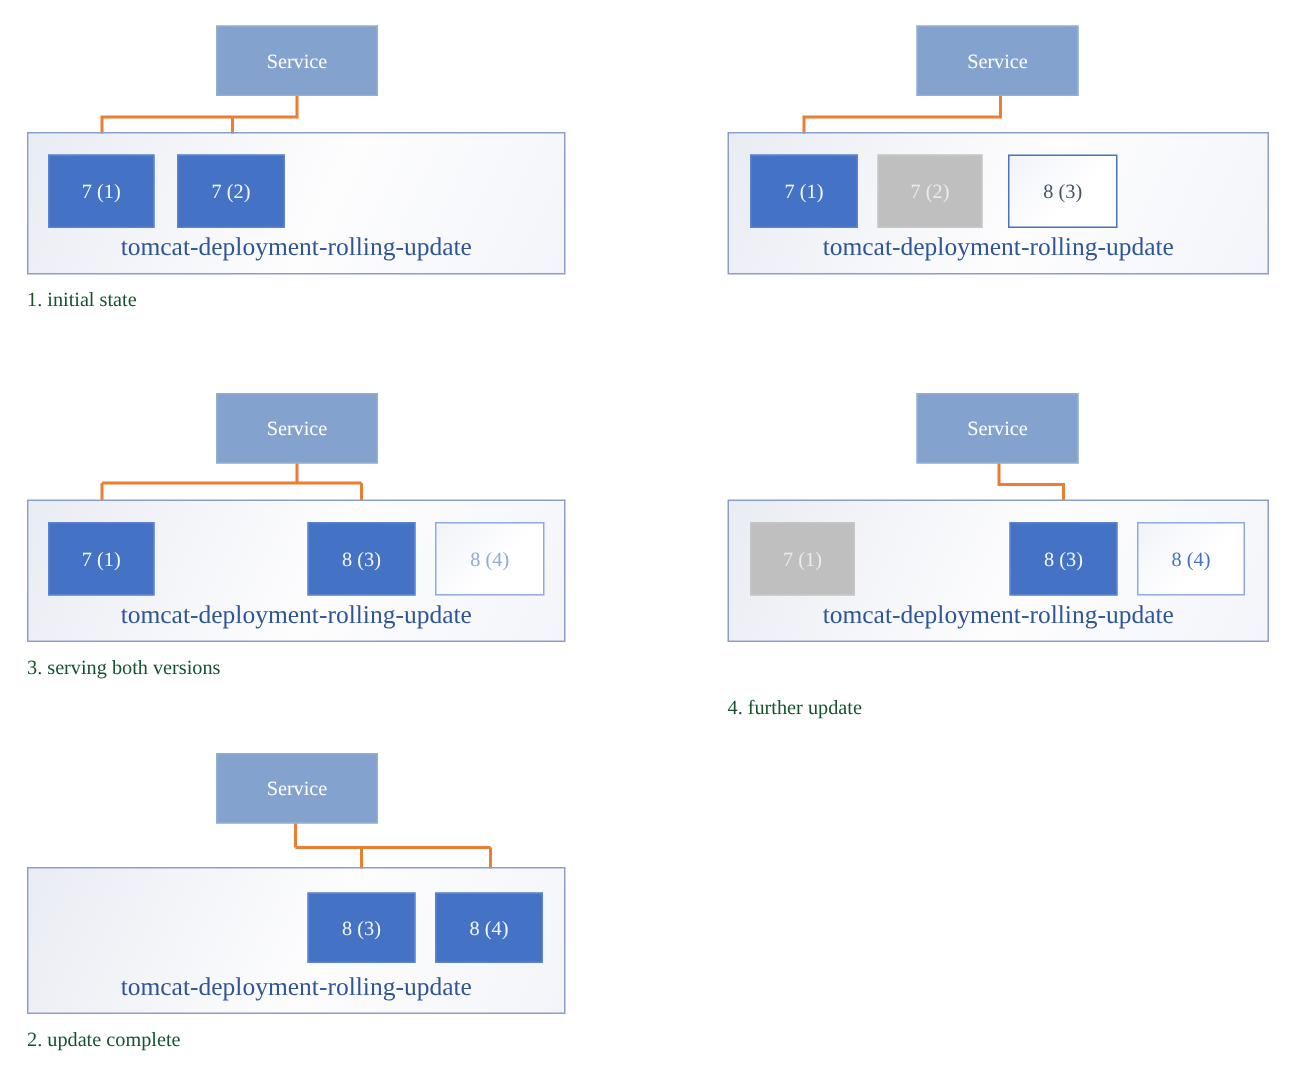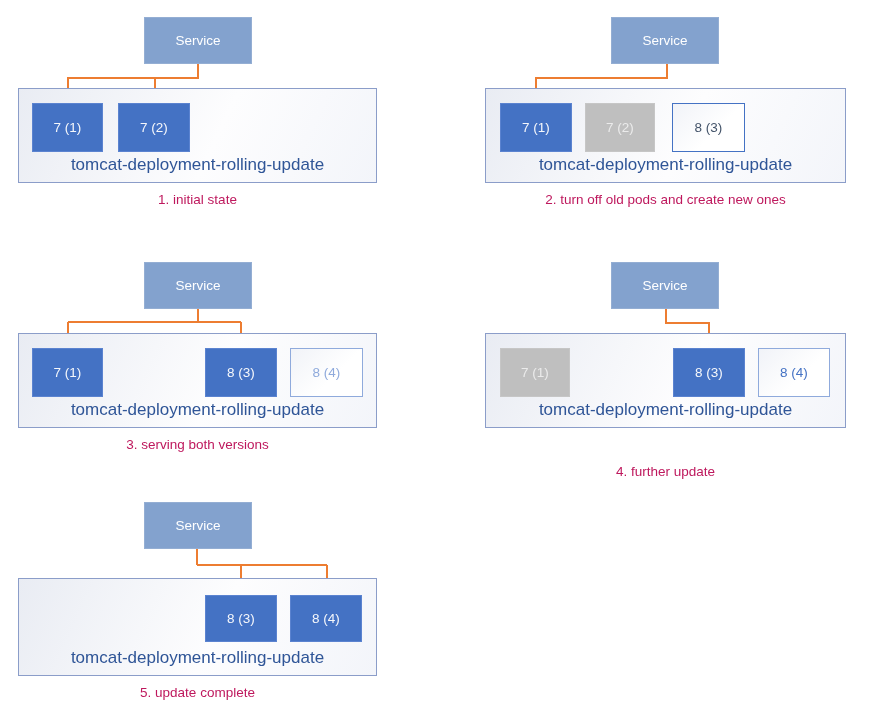--- a/index.html
+++ b/index.html
@@ -8,21 +8,21 @@
     background: #ffffff;
     font-family: "Liberation Sans", sans-serif;
   }
   #canvas {
     position: relative;
     width: 870px;
     height: 718px;
     background: #ffffff;
     overflow: hidden;
   }
-  .panel { position: absolute; }
+  .panel { position: absolute; font-family: Liberation Serif, serif; }
   .panel svg.connectors {
     position: absolute;
     left: 0; top: 0;
     pointer-events: none;
   }
   .service-box {
     position: absolute;
     width: 108px;
     height: 47px;
     background: #83a2ce;
@@ -78,22 +78,22 @@
     border: 1px solid #8faadc;
     color: #8faadc;
   }
   .pod.new-mid {
     background: linear-gradient(135deg, #f1f3f8, #ffffff 60%);
     border: 1px solid #8faadc;
     color: #4472c4;
   }
   .caption {
     position: absolute;
-    text-align: center;
-    color: #be185d;
+    text-align: left;
+    color: #14532d;
     font-size: 13.5px;
     white-space: nowrap;
   }
   .conn-line { stroke: #ed7d31; stroke-width: 2; fill: none; }
   .conn-head { fill: #ed7d31; stroke: none; }
 </style>
 </head>
 <body>
 
 <div id="canvas">
@@ -133,21 +133,20 @@
     </div>
     <div class="pod active" style="left:33px; top:103px; width:72px; height:49px;">
       <span>7 (1)</span>
     </div>
     <div class="pod off" style="left:118px; top:103px; width:70px; height:49px;">
       <span>7 (2)</span>
     </div>
     <div class="pod new-dark" style="left:205px; top:103px; width:73px; height:49px;">
       <span>8 (3)</span>
     </div>
-    <div class="caption" style="left:18px; top:192px; width:361px;">2. turn off old pods and create new ones</div>
   </div>
 
   <div class="panel" style="left:0; top:245px; width:435px; height:235px;">
     <div class="service-box" style="left:144px; top:17px;">
       <span>Service</span>
     </div>
     <svg class="connectors" width="435" height="235" viewBox="0 0 435 235">
       <path class="conn-line" d="M198,64 L198,77 M68,77 L241,77 M68,77 L68,91 M241,77 L241,91"></path>
       <polygon class="conn-head" points="61,91 75,91 68,103"></polygon>
       <polygon class="conn-head" points="234,91 248,91 241,103"></polygon>
@@ -201,16 +200,16 @@
     </svg>
     <div class="deployment-box" style="left:18px; top:93px; width:359px; height:98px;">
       <span class="deployment-label">tomcat-deployment-rolling-update</span>
     </div>
     <div class="pod active" style="left:205px; top:110px; width:72px; height:47px;">
       <span>8 (3)</span>
     </div>
     <div class="pod active" style="left:290px; top:110px; width:72px; height:47px;">
       <span>8 (4)</span>
     </div>
-    <div class="caption" style="left:18px; top:200px; width:359px;">5. update complete</div>
+    <div class="caption" style="left:18px; top:200px; width:359px;">2. update complete</div>
   </div>
 
 </div>
 
 </body></html>

